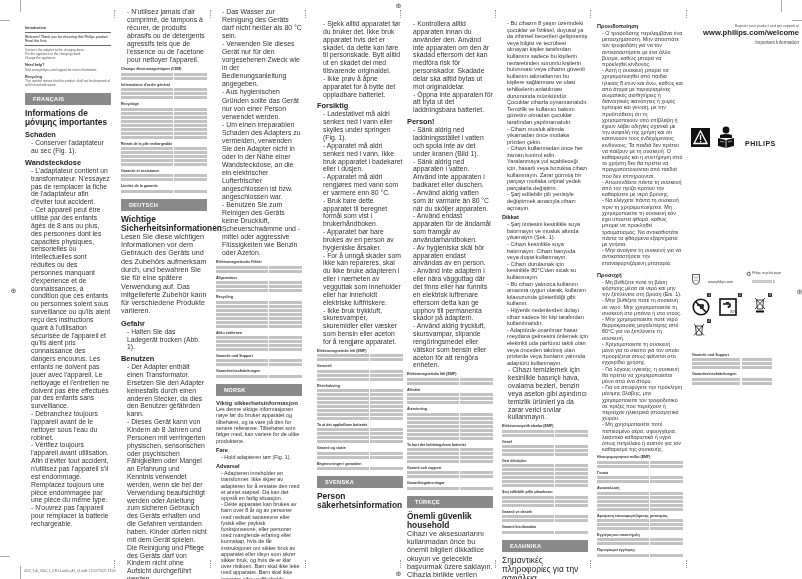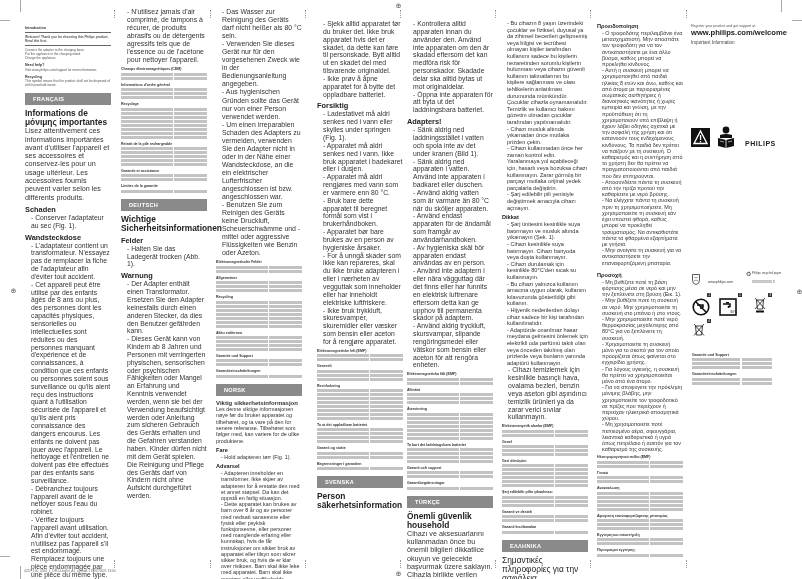--- a/index.html
+++ b/index.html
@@ -60,21 +60,20 @@
   <div class="tiny">Connect the adapter to the charging base.</div>
   <div class="tiny">Put the appliance in the charging stand.</div>
   <div class="tiny">Charge the appliance.</div>
   <div class="tinyhead">Need help?</div>
   <div class="tiny">Visit www.philips.com/support for more information.</div>
   <div class="tinyhead">Recycling</div>
   <div class="tiny">This symbol means that the product shall not be disposed of with household waste.</div>
 
   <div class="lang-band">FRANÇAIS</div>
   <div class="h1">Informations de μόνιμης importantes</div>
-  <div class="p">Lisez attentivement ces informations importantes avant d'utiliser l'appareil et ses accessoires et conservez-les pour un usage ultérieur. Les accessoires fournis peuvent varier selon les différents produits.</div>
   <div class="h2">Schaden</div>
   <div class="li">- <span>Conserver l'adaptateur au sec (Fig. 1).</span></div>
   <div class="h2">Wandsteckdose</div>
   <div class="li">- <span>L'adaptateur contient un transformateur. N'essayez pas de remplacer la fiche de l'adaptateur afin d'éviter tout accident.</span></div>
   <div class="li">- <span>Cet appareil peut être utilisé par des enfants âgés de 8 ans ou plus, des personnes dont les capacités physiques, sensorielles ou intellectuelles sont réduites ou des personnes manquant d'expérience et de connaissances, à condition que ces enfants ou personnes soient sous surveillance ou qu'ils aient reçu des instructions quant à l'utilisation sécurisée de l'appareil et qu'ils aient pris connaissance des dangers encourus. Les enfants ne doivent pas jouer avec l'appareil. Le nettoyage et l'entretien ne doivent pas être effectués par des enfants sans surveillance.</span></div>
   <div class="li">- <span>Débranchez toujours l'appareil avant de le nettoyer sous l'eau du robinet.</span></div>
   <div class="li">- <span>Vérifiez toujours l'appareil avant utilisation. Afin d'éviter tout accident, n'utilisez pas l'appareil s'il est endommagé. Remplacez toujours une pièce endommagée par une pièce du même type.</span></div>
   <div class="li">- <span>N'ouvrez pas l'appareil pour remplacer la batterie rechargeable.</span></div>
 
 </div>
@@ -104,23 +103,24 @@
     <div class="tinyline"></div>
     <div class="tinyline"></div>
   <div class="tinyhead">Garantie et assistance</div>
   <div class="tinyline"></div>
     <div class="tinyline"></div>
   <div class="tinyhead">Limites de la garantie</div>
   <div class="tinyline"></div>
 
   <div class="lang-band">DEUTSCH</div>
   <div class="h1">Wichtige Sicherheitsinformationen</div>
-  <div class="h2">Felder</div>
+  <div class="p">Lesen Sie diese wichtigen Informationen vor dem Gebrauch des Geräts und des Zubehörs aufmerksam durch, und bewahren Sie sie für eine spätere Verwendung auf. Das mitgelieferte Zubehör kann für verschiedene Produkte variieren.</div>
+  <div class="h2">Gefahr</div>
   <div class="li">- <span>Halten Sie das Ladegerät trocken (Abb. 1).</span></div>
-  <div class="h2">Warnung</div>
+  <div class="h2">Benutzen</div>
   <div class="li">- <span>Der Adapter enthält einen Transformator. Ersetzen Sie den Adapter keinesfalls durch einen anderen Stecker, da dies den Benutzer gefährden kann.</span></div>
   <div class="li">- <span>Dieses Gerät kann von Kindern ab 8 Jahren und Personen mit verringerten physischen, sensorischen oder psychischen Fähigkeiten oder Mangel an Erfahrung und Kenntnis verwendet werden, wenn sie bei der Verwendung beaufsichtigt werden oder Anleitung zum sicheren Gebrauch des Geräts erhalten und die Gefahren verstanden haben. Kinder dürfen nicht mit dem Gerät spielen. Die Reinigung und Pflege des Geräts darf von Kindern nicht ohne Aufsicht durchgeführt werden.</span></div>
 
 </div>
 
 <div class="col" style="left:216px;width:86px;top:8px;">
   <div class="li8">- <span>Das Wasser zur Reinigung des Geräts darf nicht heißer als 80 °C sein.</span></div>
   <div class="li8">- <span>Verwenden Sie dieses Gerät nur für den vorgesehenen Zweck wie in der Bedienungsanleitung angegeben.</span></div>
   <div class="li8">- <span>Aus hygienischen Gründen sollte das Gerät nur von einer Person verwendet werden.</span></div>
   <div class="li8">- <span>Um einen irreparablen Schaden des Adapters zu vermeiden, verwenden Sie den Adapter nicht in oder in der Nähe einer Wandsteckdose, an die ein elektrischer Lufterfrischer angeschlossen ist bzw. angeschlossen war.</span></div>
@@ -201,21 +201,21 @@
   <div class="tinyline"></div>
 
   <div class="lang-band">SVENSKA</div>
   <div class="h1">Person säkerhetsinformation</div>
 
 </div>
 
 <div class="col" style="left:407px;width:86px;top:20px;">
   <div class="li">- <span>Kontrollera alltid apparaten innan du använder den. Använd inte apparaten om den är skadad eftersom det kan medföra risk för personskador. Skadade delar ska alltid bytas ut mot originaldelar.</span></div>
   <div class="li">- <span>Öppna inte apparaten för att byta ut det laddningsbara batteriet.</span></div>
-  <div class="h2">Adapters!</div>
+  <div class="h2">Person!</div>
   <div class="li">- <span>Sänk aldrig ned laddningsstället i vatten och spola inte av det under kranen (Bild 1).</span></div>
   <div class="li">- <span>Sänk aldrig ned apparaten i vatten. Använd inte apparaten i badkaret eller duschen.</span></div>
   <div class="li">- <span>Använd aldrig vatten som är varmare än 80 °C när du sköljer apparaten.</span></div>
   <div class="li">- <span>Använd endast apparaten för de ändamål som framgår av användarhandboken.</span></div>
   <div class="li">- <span>Av hygieniska skäl bör apparaten endast användas av en person.</span></div>
   <div class="li">- <span>Använd inte adaptern i eller nära vägguttag där det finns eller har funnits en elektrisk luftrenare eftersom detta kan ge upphov till permanenta skador på adaptern.</span></div>
   <div class="li">- <span>Använd aldrig tryckluft, skursvampar, slipande rengöringsmedel eller vätskor som bensin eller aceton för att rengöra enheten.</span></div>
   <div class="tinyhead">Elektromagnetiska fält (EMF)</div>
   <div class="tinyline"></div>
     <div class="tinyline"></div>
@@ -321,21 +321,21 @@
   <div class="tinyline"></div>
     <div class="tinyline"></div>
     <div class="tinyline"></div>
   <div class="tinyhead">Εγγύηση και υποστήριξη</div>
   <div class="tinyline"></div>
     <div class="tinyline"></div>
   <div class="tinyhead">Περιορισμοί εγγύησης</div>
   <div class="tinyline"></div>
 </div>
 
-<div class="col" style="left:691px;width:108px;top:24px;">
+<div class="col" style="left:691px;width:108px;top:24px;text-align:right;">
   <div class="tiny" style="font-size:3.6px;">Register your product and get support at</div>
   <div style="font-size:7.6px;font-weight:bold;color:#222;line-height:9px;">www.philips.com/welcome</div>
   <div style="font-size:4.6px;color:#444;margin-top:3px;">Important Information</div>
 </div>
 <div class="icon-box" style="left:691px;top:128px;width:19px;height:19px;background:#111;">
   <svg width="19" height="19" viewBox="0 0 19 19">
       <polygon points="9.5,3 16,15.5 3,15.5" fill="none" stroke="#fff" stroke-width="1.4"></polygon>
       <rect x="8.9" y="7" width="1.3" height="5" fill="#fff"></rect>
       <rect x="8.9" y="13" width="1.3" height="1.3" fill="#fff"></rect>
     </svg>

